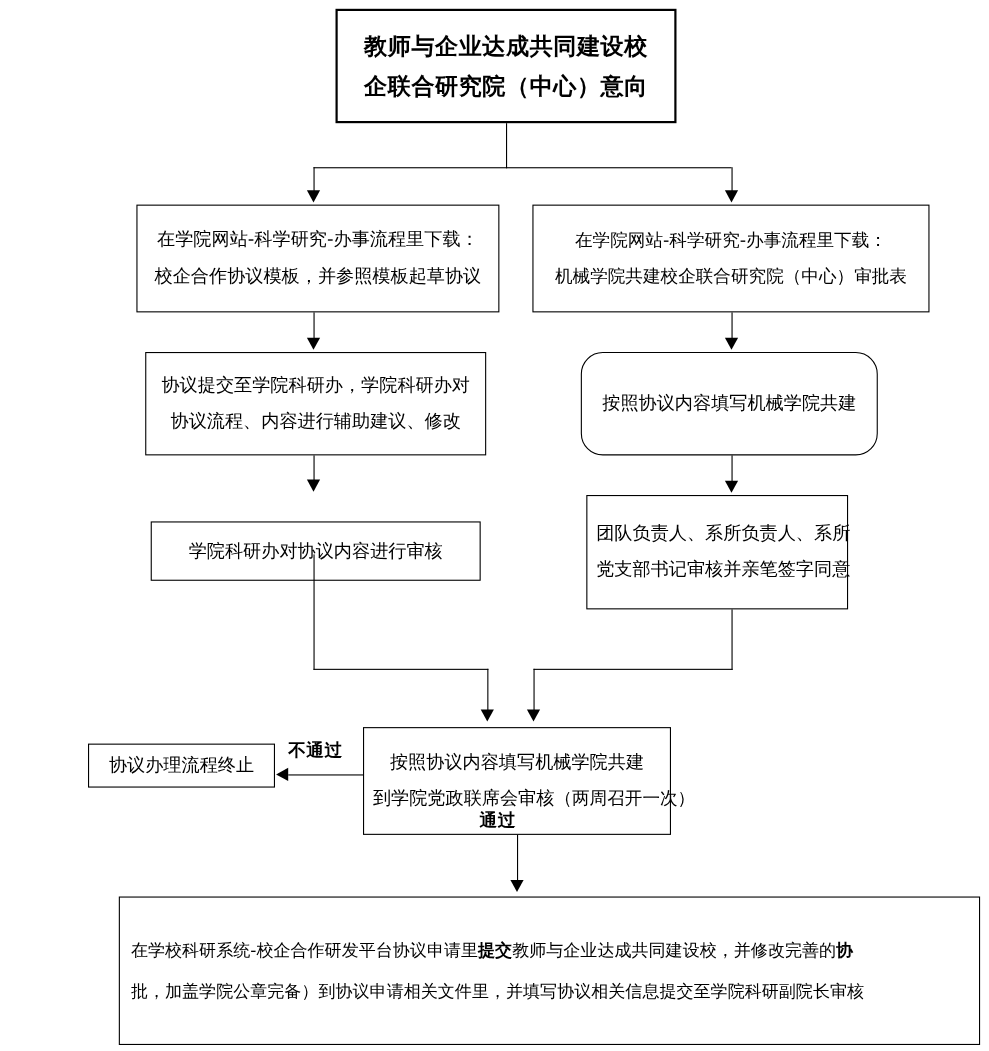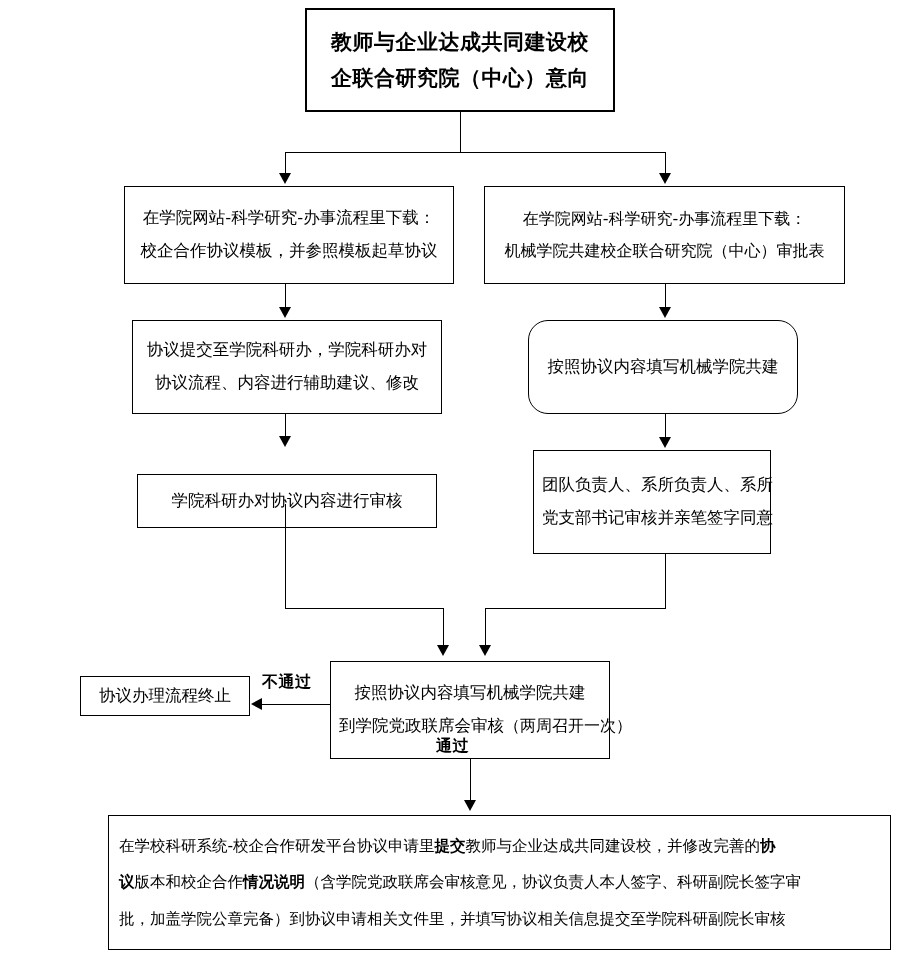--- a/index.html
+++ b/index.html
@@ -165,17 +165,16 @@
   <div class="box node" style="left:80px;top:676px;width:170px;height:40px;">
     <span class="ln">协议办理流程终止</span>
   </div>
 
   <div class="vline" style="left:470px;top:759px;height:45px;"></div>
   <div class="arrow-down" style="left:464px;top:800px;"></div>
   <div class="edge-label" style="left:392px;top:736px;margin-left:44px;">通过</div>
 
   <div class="box para" style="left:108px;top:815px;width:783px;height:135px;">
     <span class="ln" id="final-line-1"><span>在学校科研系统-校企合作研发平台协议申请里</span><b>提交</b><span>教师与企业达成共同建设校，并修改完善的</span><b>协</b></span>
-    <span class="ln" id="final-line-2"><b>议</b><span>版本和校企合作</span><b>情况说明</b><span>（含学院党政联席会审核意见，协议负责人本人签字、科研副院长签字审</span></span>
     <span class="ln" id="final-line-3"><span>批，加盖学院公章完备）到协议申请相关文件里，并填写协议相关信息提交至学院科研副院长审核</span></span>
   </div>
 
 </div>
 
 </body></html>

